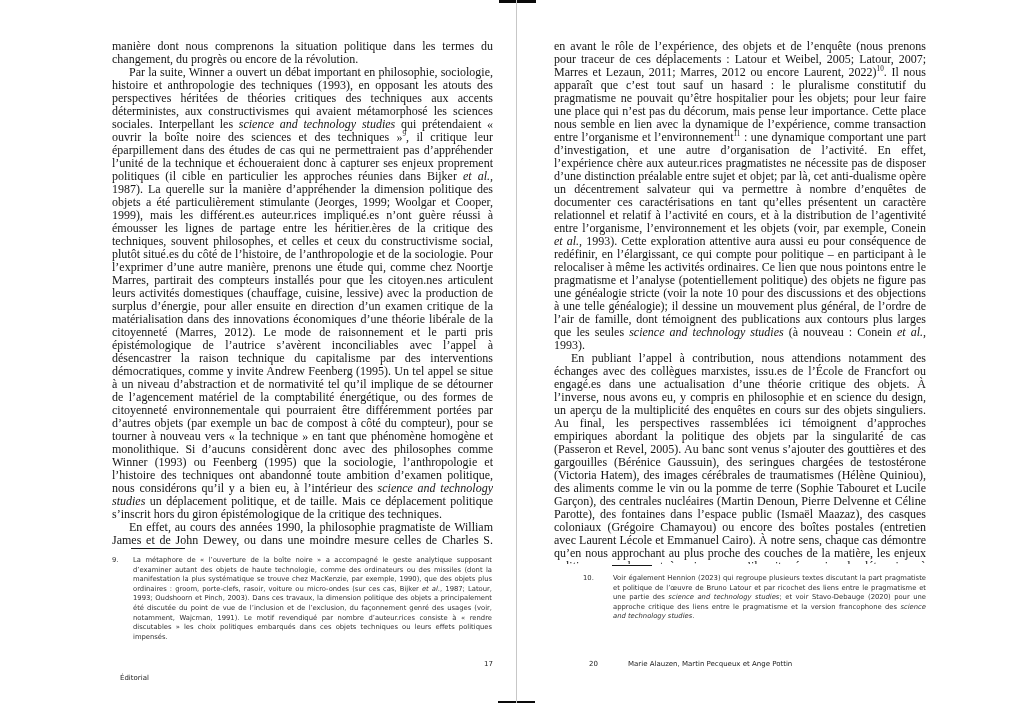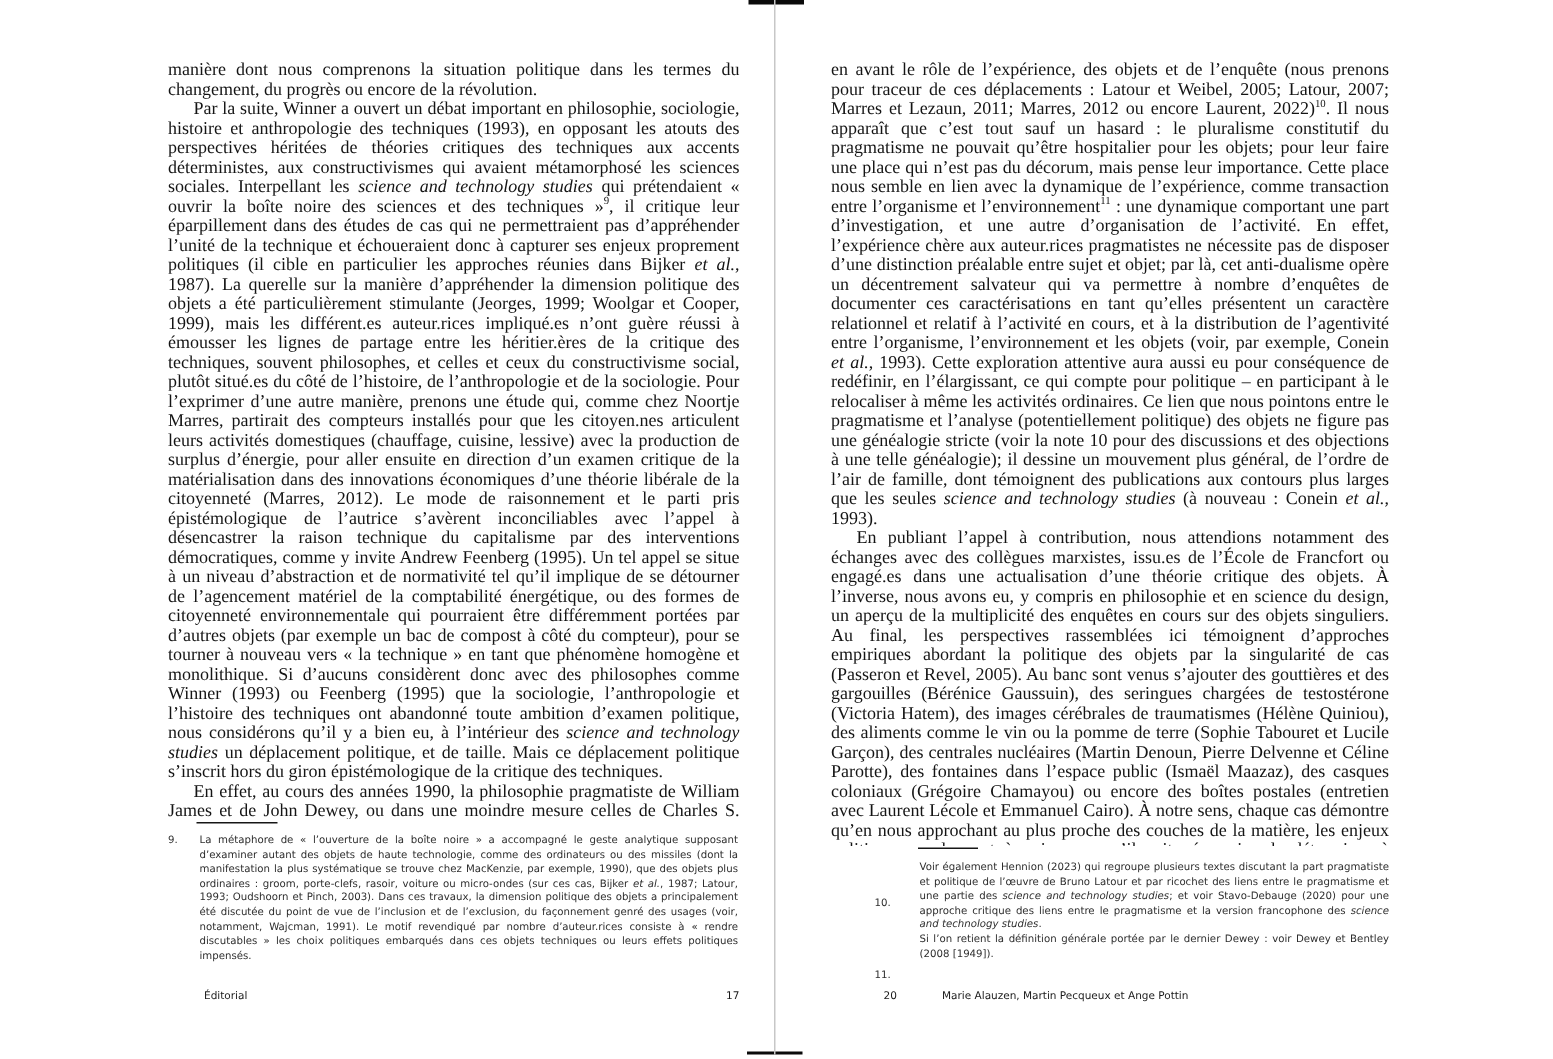--- a/index.html
+++ b/index.html
@@ -37,21 +37,21 @@
   .footnotes {
     position: absolute;
     font-family: "DejaVu Sans", sans-serif;
     font-size: 6.8px;
     line-height: 9.6px;
     color: #2e2e2e;
     text-align: justify;
   }
   .fn-row { display: flex; }
   .fn-row .fn-num { flex: 0 0 21px; }
-  .footnotes.right .fn-row .fn-num { flex: 0 0 30px; margin-top: 24px; }
+  .footnotes.right .fn-row .fn-num { flex: 0 0 30px; }
   .fn-body { flex: 1 1 auto; }
   .footer-item {
     position: absolute;
     top: 660px;
     font-family: "DejaVu Sans", sans-serif;
     font-size: 7px;
     line-height: 9px;
     color: #1a1a1a;
   }
   .page-num { font-weight: normal; text-align: right; }
@@ -73,40 +73,36 @@
 
   <div class="fn-rule" style="left:131px; top:548px; width:54px;"></div>
 
   <div class="footnotes" style="left:112px; top:556px; width:380px;">
     <div class="fn-row">
       <span class="fn-num">9.</span>
       <span class="fn-body">La métaphore de « l’ouverture de la boîte noire » a accompagné le geste analytique supposant d’examiner autant des objets de haute technologie, comme des ordinateurs ou des missiles (dont la manifestation la plus systématique se trouve chez MacKenzie, par exemple, 1990), que des objets plus ordinaires : groom, porte-clefs, rasoir, voiture ou micro-ondes (sur ces cas, Bijker <em>et al.</em>, 1987; Latour, 1993; Oudshoorn et Pinch, 2003). Dans ces travaux, la dimension politique des objets a principalement été discutée du point de vue de l’inclusion et de l’exclusion, du façonnement genré des usages (voir, notamment, Wajcman, 1991). Le motif revendiqué par nombre d’auteur.rices consiste à « rendre discutables » les choix politiques embarqués dans ces objets techniques ou leurs effets politiques impensés.</span>
     </div>
   </div>
 
-  <div class="footer-item" style="left:136px;">Éditorial</div>
+  <div class="footer-item" style="left:120px;margin-top:14px;">Éditorial</div>
   <div class="footer-item left-pagenum-box">
     <span class="page-num">17</span>
   </div>
 </div>
 
 <div>
   <div class="body-text" style="left:554px; top:40px; width:372px; height:524px;">
     <p>en avant le rôle de l’expérience, des objets et de l’enquête (nous prenons pour traceur de ces déplacements : Latour et Weibel, 2005; Latour, 2007; Marres et Lezaun, 2011; Marres, 2012 ou encore Laurent, 2022)<sup>10</sup>. Il nous apparaît que c’est tout sauf un hasard : le pluralisme constitutif du pragmatisme ne pouvait qu’être hospitalier pour les objets; pour leur faire une place qui n’est pas du décorum, mais pense leur importance. Cette place nous semble en lien avec la dynamique de l’expérience, comme transaction entre l’organisme et l’environnement<sup>11</sup> : une dynamique comportant une part d’investigation, et une autre d’organisation de l’activité. En effet, l’expérience chère aux auteur.rices pragmatistes ne nécessite pas de disposer d’une distinction préalable entre sujet et objet; par là, cet anti-dualisme opère un décentrement salvateur qui va permettre à nombre d’enquêtes de documenter ces caractérisations en tant qu’elles présentent un caractère relationnel et relatif à l’activité en cours, et à la distribution de l’agentivité entre l’organisme, l’environnement et les objets (voir, par exemple, Conein <em>et al.</em>, 1993). Cette exploration attentive aura aussi eu pour conséquence de redéfinir, en l’élargissant, ce qui compte pour politique – en participant à le relocaliser à même les activités ordinaires. Ce lien que nous pointons entre le pragmatisme et l’analyse (potentiellement politique) des objets ne figure pas une généalogie stricte (voir la note 10 pour des discussions et des objections à une telle généalogie); il dessine un mouvement plus général, de l’ordre de l’air de famille, dont témoignent des publications aux contours plus larges que les seules <em>science and technology studies</em> (à nouveau : Conein <em>et al.</em>, 1993).</p>
     <p class="indent">En publiant l’appel à contribution, nous attendions notamment des échanges avec des collègues marxistes, issu.es de l’École de Francfort ou engagé.es dans une actualisation d’une théorie critique des objets. À l’inverse, nous avons eu, y compris en philosophie et en science du design, un aperçu de la multiplicité des enquêtes en cours sur des objets singuliers. Au final, les perspectives rassemblées ici témoignent d’approches empiriques abordant la politique des objets par la singularité de cas (Passeron et Revel, 2005). Au banc sont venus s’ajouter des gouttières et des gargouilles (Bérénice Gaussuin), des seringues chargées de testostérone (Victoria Hatem), des images cérébrales de traumatismes (Hélène Quiniou), des aliments comme le vin ou la pomme de terre (Sophie Tabouret et Lucile Garçon), des centrales nucléaires (Martin Denoun, Pierre Delvenne et Céline Parotte), des fontaines dans l’espace public (Ismaël Maazaz), des casques coloniaux (Grégoire Chamayou) ou encore des boîtes postales (entretien avec Laurent Lécole et Emmanuel Cairo). À notre sens, chaque cas démontre qu’en nous approchant au plus proche des couches de la matière, les enjeux politiques se donnent à voir sans qu’il soit nécessaire de déterminer à l’avance ce qui est ou non politique ni où, quand et comment cela devient politique.</p>
   </div>
 
   <div class="fn-rule" style="left:612px; top:565px; width:40px;"></div>
 
   <div class="footnotes right" style="left:583px; top:574px; width:343px;">
     <div class="fn-row">
       <span class="fn-num">10.</span>
       <span class="fn-body">Voir également Hennion (2023) qui regroupe plusieurs textes discutant la part pragmatiste et politique de l’œuvre de Bruno Latour et par ricochet des liens entre le pragmatisme et une partie des <em>science and technology studies</em>; et voir Stavo-Debauge (2020) pour une approche critique des liens entre le pragmatisme et la version francophone des <em>science and technology studies</em>.</span>
     </div>
-    <div class="fn-row">
-      <span class="fn-num">11.</span>
-      <span class="fn-body">Si l’on retient la définition générale portée par le dernier Dewey : voir Dewey et Bentley (2008 [1949]).</span>
-    </div>
   </div>
 
   <div class="footer-item page-num" style="left:589px;">20</div>
   <div class="footer-item" style="left:628px;">Marie Alauzen, Martin Pecqueux et Ange Pottin</div>
 </div>
 
 </body></html>

